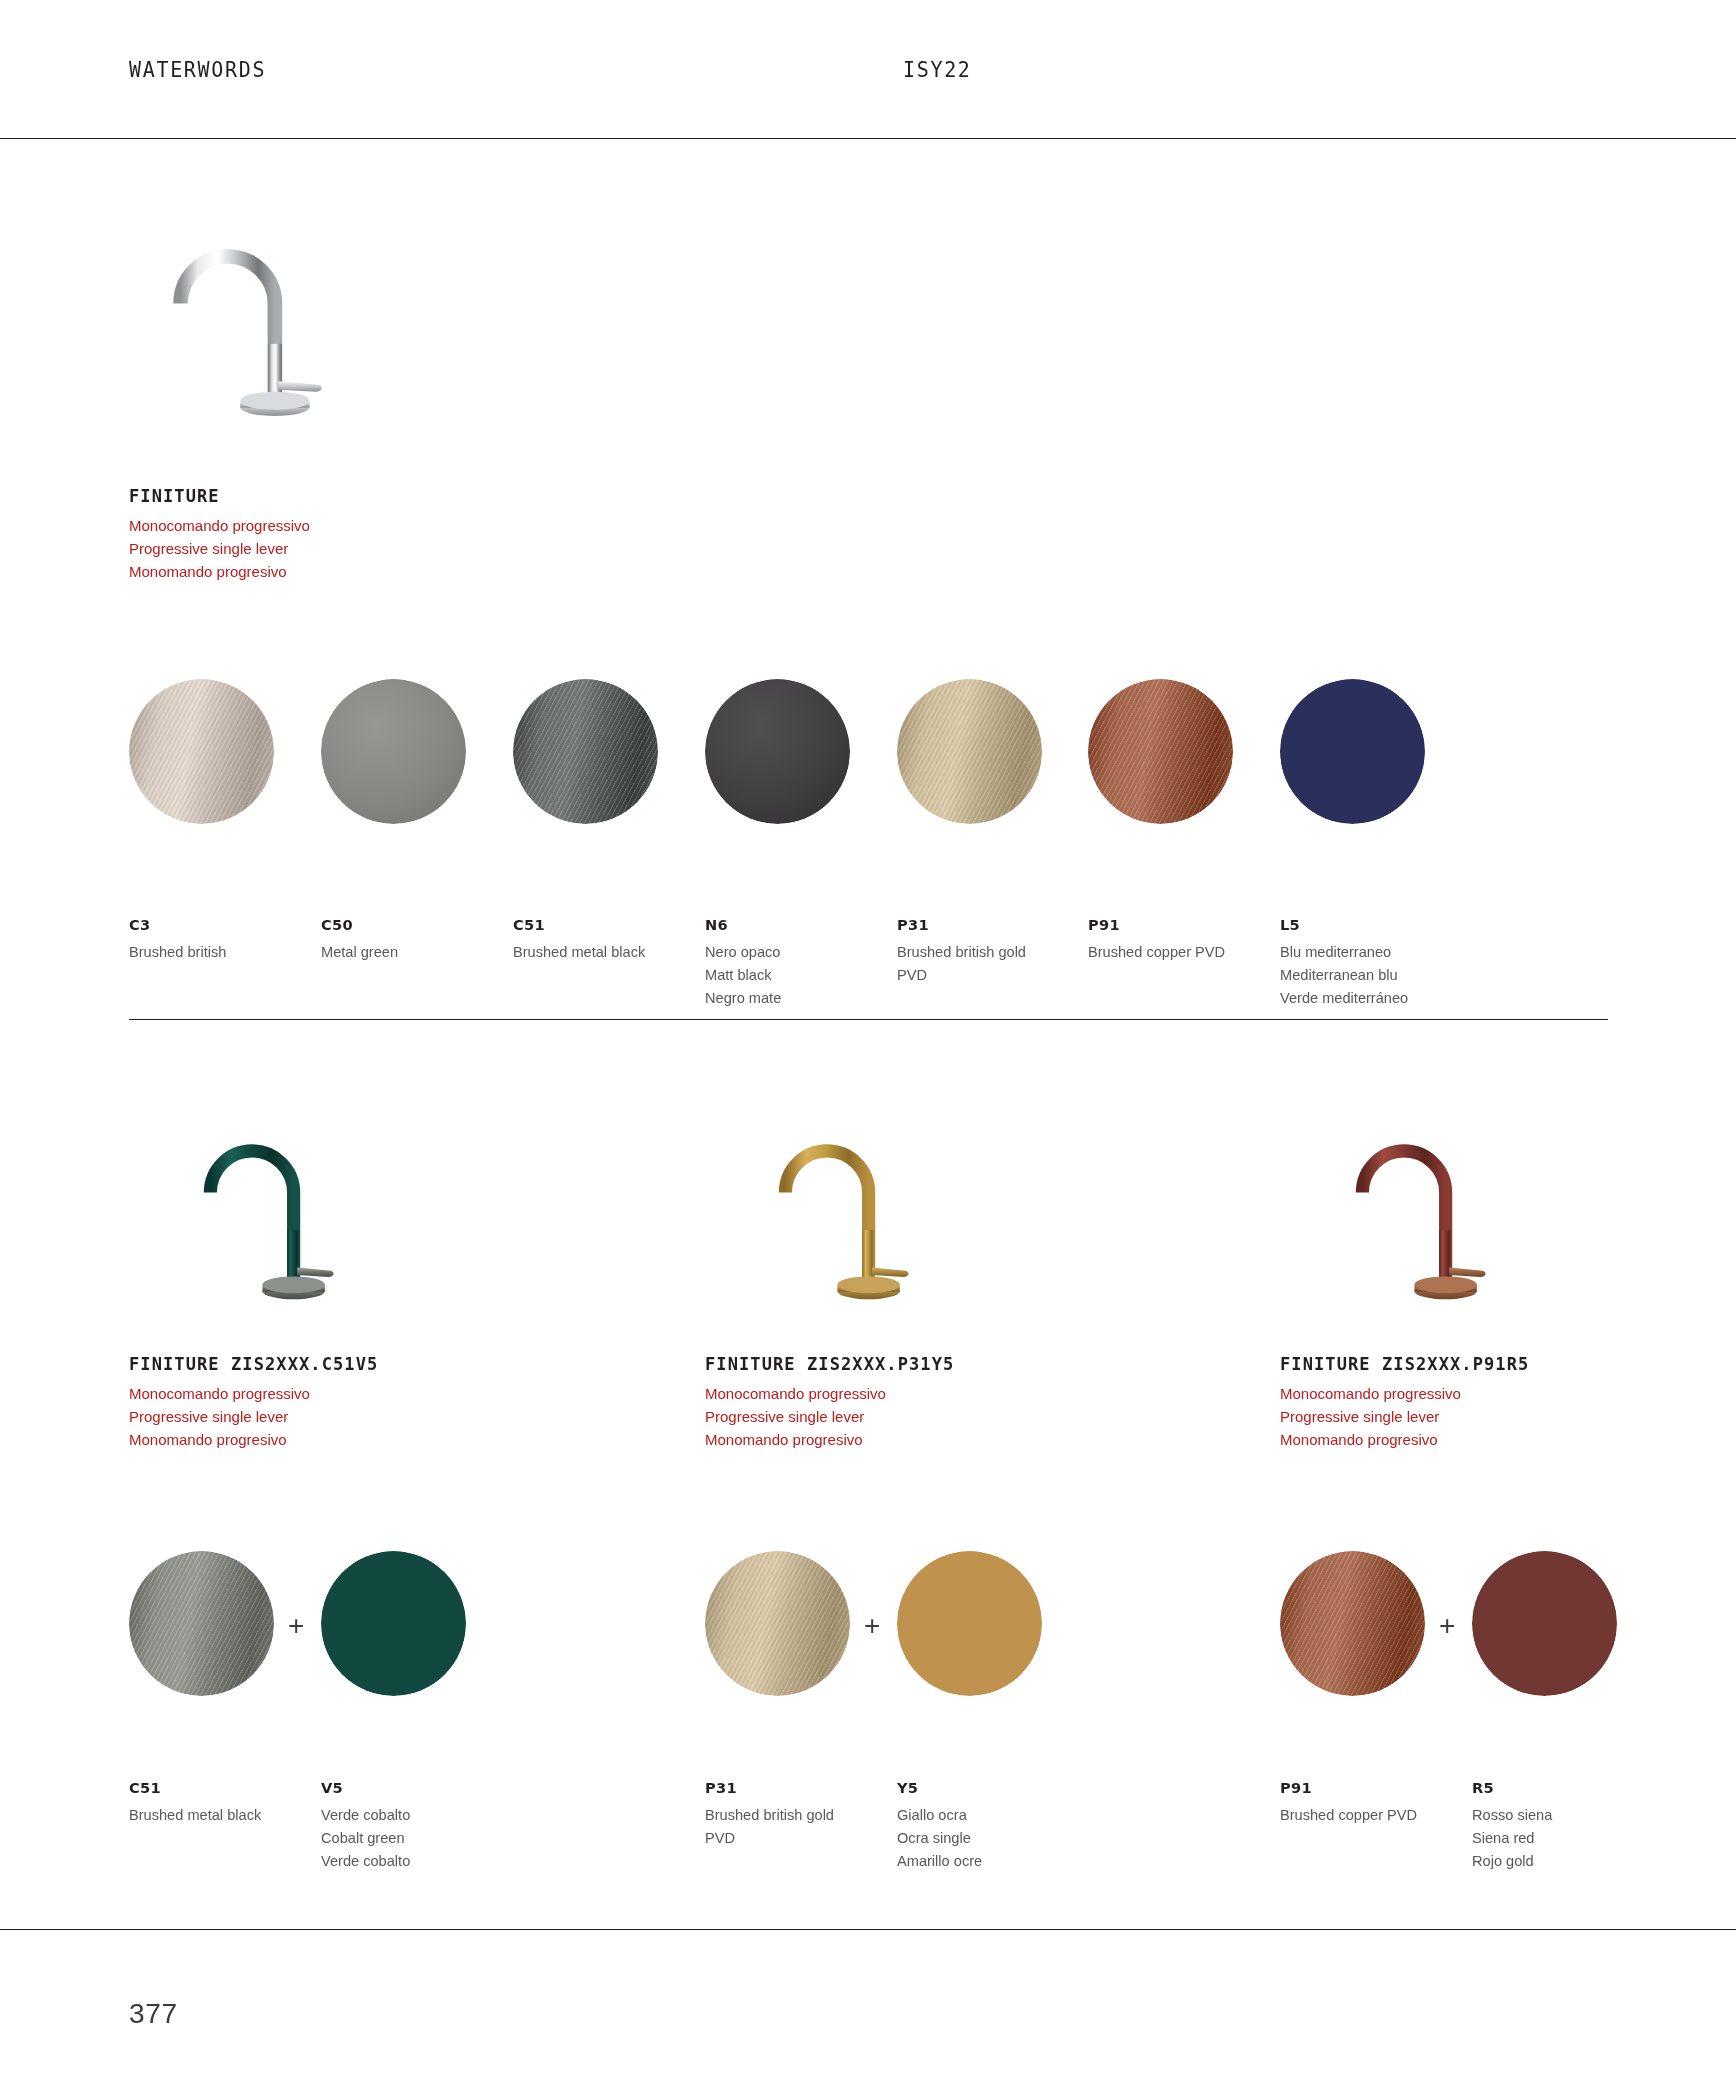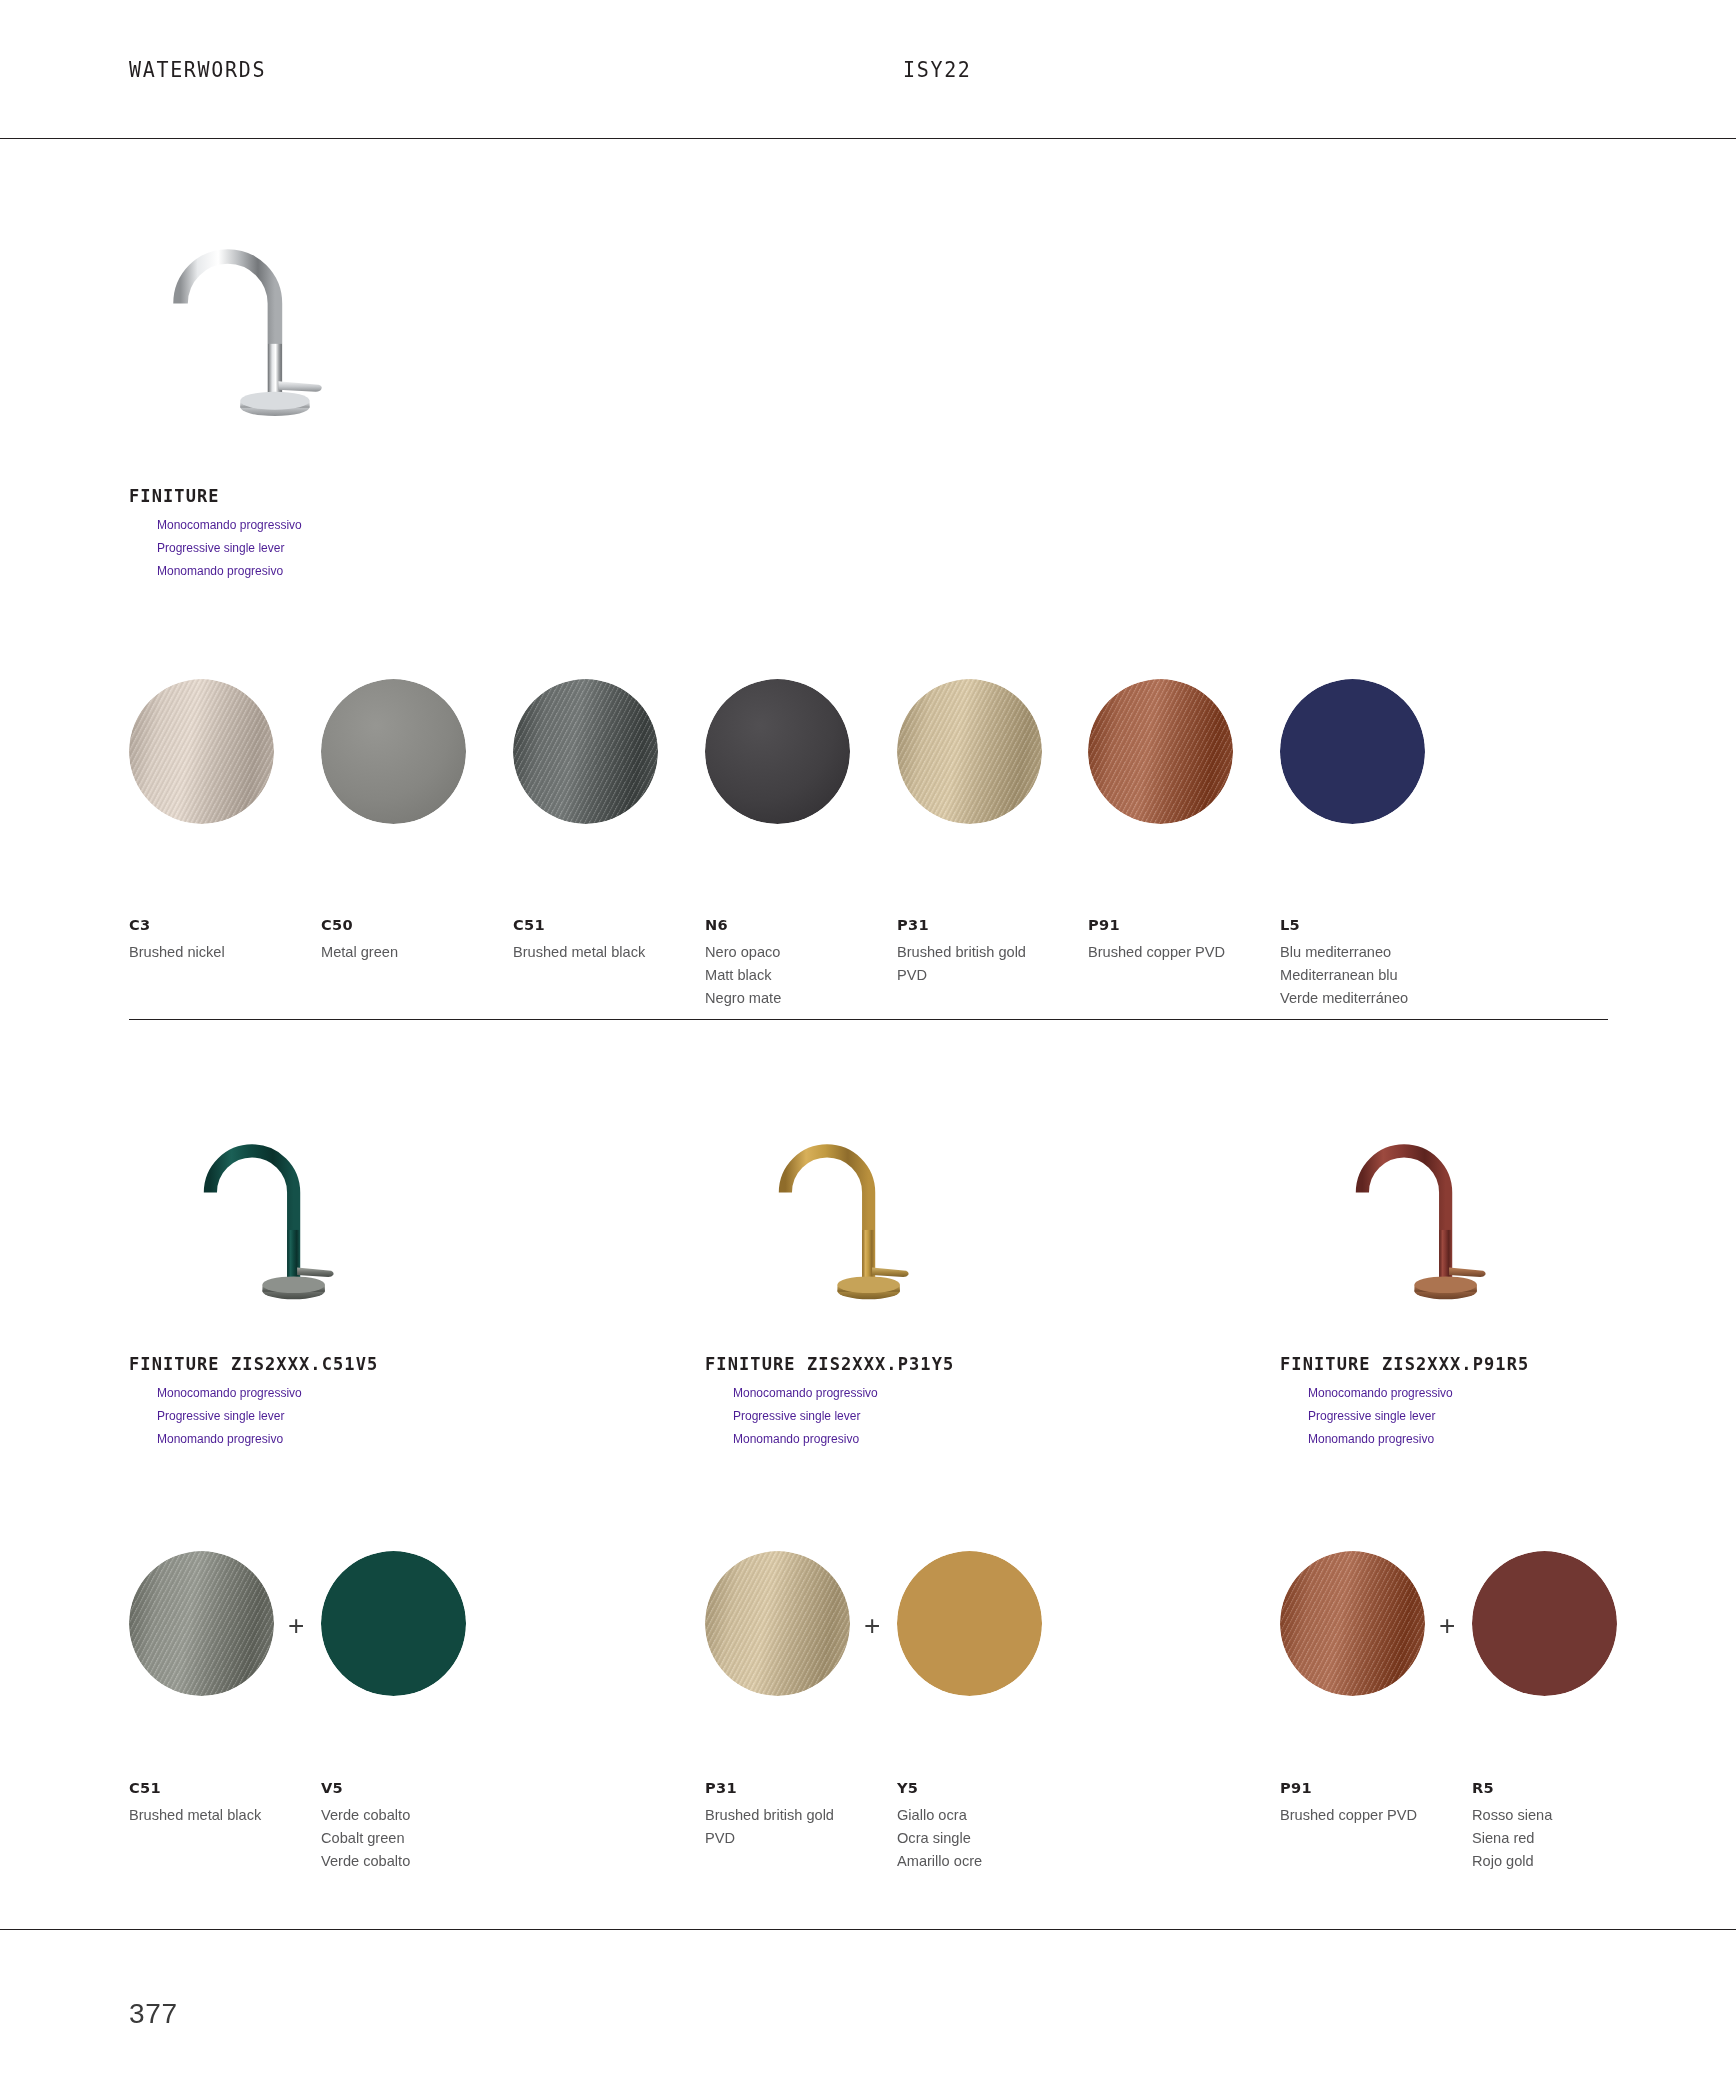--- a/index.html
+++ b/index.html
@@ -44,21 +44,21 @@
     font-size:28px;letter-spacing:0.7px;color:#3a3a3a;font-weight:300;
   }
 
   
   .code-line{
     font-family:"DejaVu Sans Mono","Liberation Mono",monospace;
     font-size:17px;font-weight:700;letter-spacing:1.1px;color:#231f20;
     margin-bottom:8.3px;white-space:nowrap;
   }
   .desc-line{
-    font-size:12px;font-weight:300;color:#4c1d95;line-height:23px;white-space:nowrap;margin-left:28px;
+    font-size:15px;font-weight:300;color:#b91c1c;line-height:23px;white-space:nowrap;
   }
 
   .finiture-block{position:absolute;}
 
   
   .swatch{
     width:145px;height:145px;border-radius:50%;
     position:relative;overflow:hidden;
   }
   .swatch .brush{
@@ -165,21 +165,21 @@
   <div class="swatch" style="position:absolute;left:1088px;top:679px;">
     <div class="sheen" id="sw5" style="background: linear-gradient(100deg, rgb(116, 51, 24) 0%, rgb(168, 103, 76) 22%, rgb(180, 115, 88) 42%, rgb(150, 85, 58) 60%, rgb(120, 55, 28) 82%, rgb(144, 79, 52) 100%);"></div>
     <div class="brush"></div>
   </div>
   <div class="swatch" style="position:absolute;left:1280px;top:679px;">
     <div class="sheen" id="sw6" style="background: rgb(42, 47, 92);"></div>
   </div>
 
   <div class="sw-label" style="left:129px;top:916px;">
     <div class="sw-code">C3</div>
-    <div class="sw-name">Brushed nickel</div>
+    <div class="sw-name">Brushed british</div>
     <div class="sw-name"></div>
     <div class="sw-name"></div>
   </div>
   <div class="sw-label" style="left:321px;top:916px;">
     <div class="sw-code">C50</div>
     <div class="sw-name">Metal green</div>
     <div class="sw-name"></div>
     <div class="sw-name"></div>
   </div>
   <div class="sw-label" style="left:513px;top:916px;">

